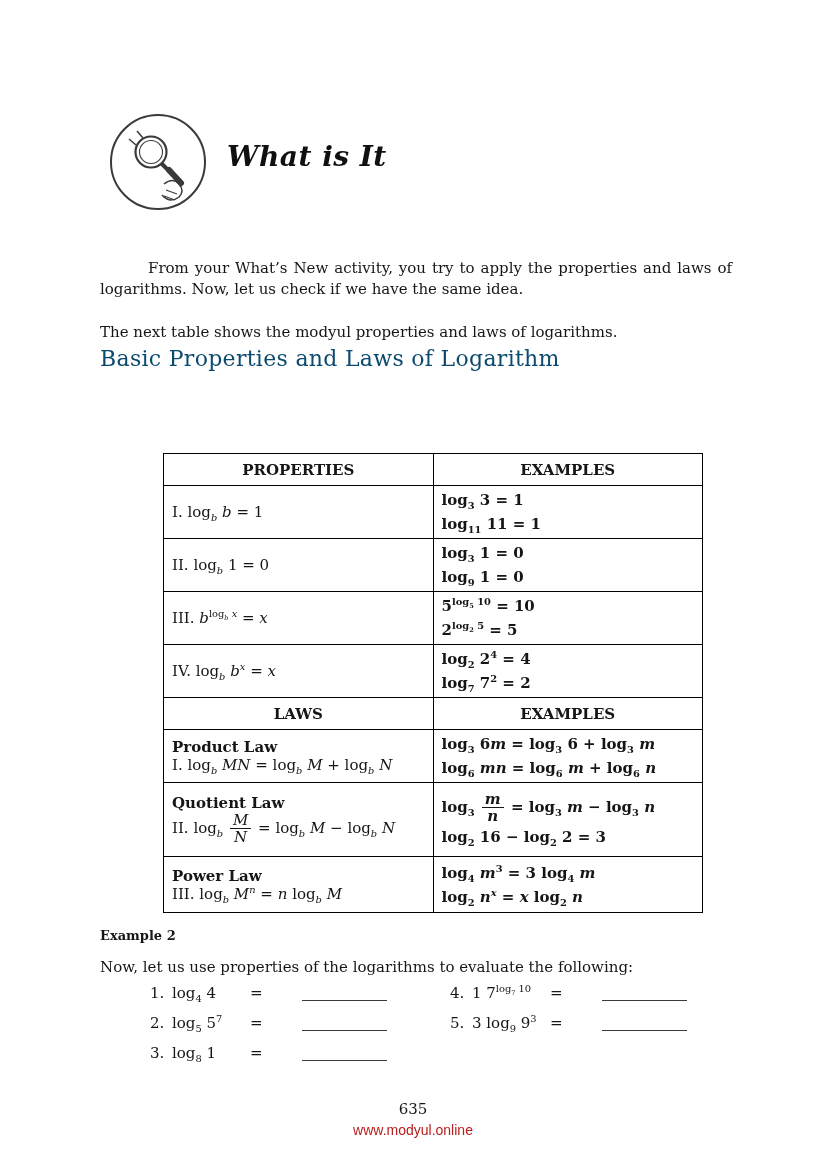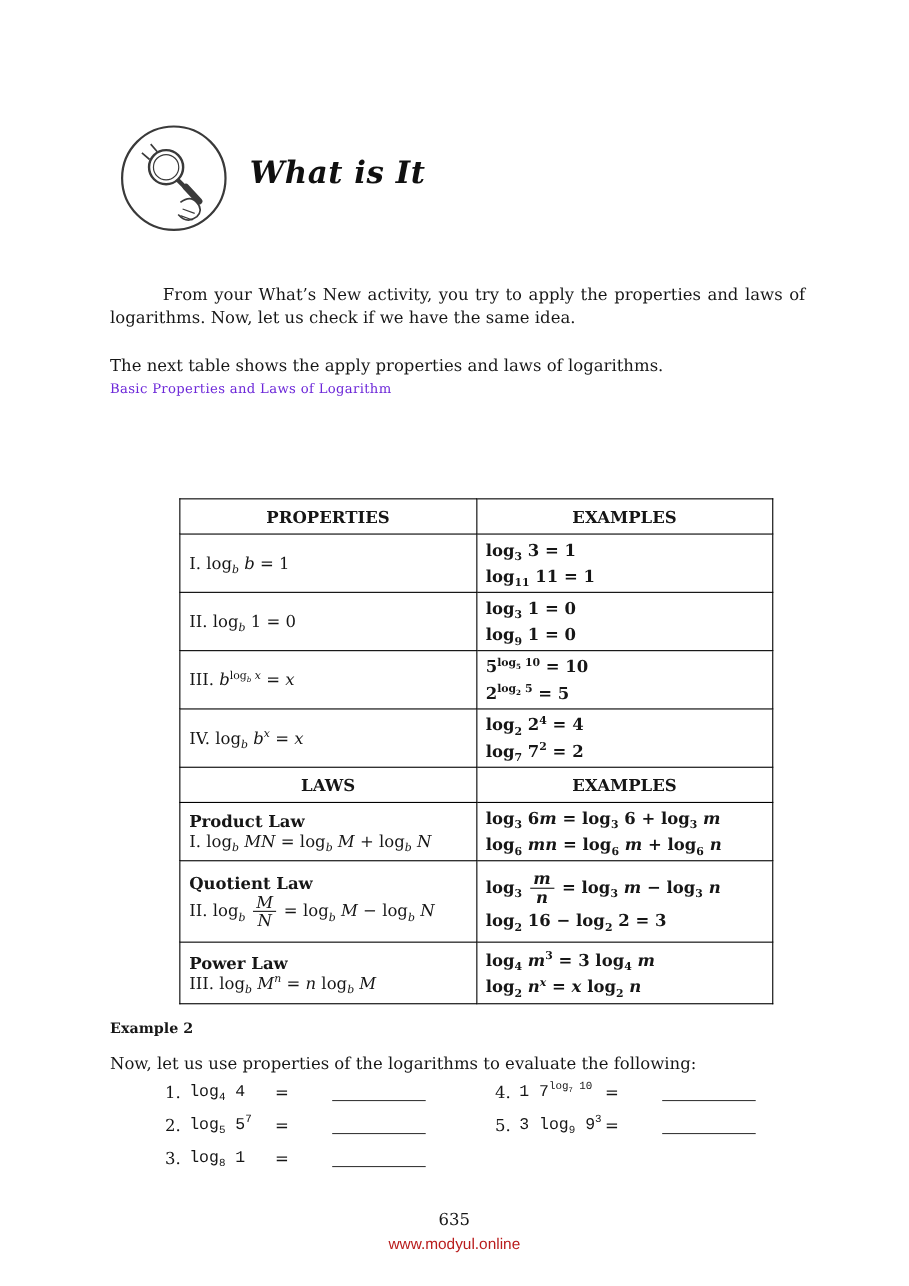--- a/index.html
+++ b/index.html
@@ -9,21 +9,21 @@
     font-family:"DejaVu Serif", serif; color:#161616; overflow:hidden;
   }
   .hdr-icon { position:absolute; left:106px; top:112px; width:106px; height:102px; }
   .page-title {
     position:absolute; left:227px; top:140px;
     font-size:28px; font-weight:bold; font-style:italic; color:#101010; letter-spacing:.5px;
   }
   .p-body { font-size:15px; line-height:21px; }
   .para1 { position:absolute; left:100px; top:243px; width:632px; text-align:justify; text-indent:48px; }
   .para2 { position:absolute; left:100px; top:307px; width:640px; }
-  .section-heading { position:absolute; left:100px; top:346px; font-size:12px; color:#6d28d9; letter-spacing:.3px; }
+  .section-heading { position:absolute; left:100px; top:346px; font-size:22px; color:#0c4a6e; letter-spacing:.3px; }
   .para3 { position:absolute; left:100px; top:390px; width:565px; text-indent:48px; }
 
   table.log-table {
     position:absolute; left:143px; top:453px; width:540px;
     border-collapse:collapse; table-layout:fixed;margin-left:20px;
   }
   table.log-table th, table.log-table td { border:1.6px solid #000; }
   th.tbl-head { font-size:15px; font-weight:bold; text-align:center; height:32px; font-family:"DejaVu Serif",serif; }
   td.prop-cell { width:270px; font-size:15px; padding:3px 6px 3px 8px; vertical-align:middle; }
   td.ex-cell  { width:270px; font-size:15px; font-weight:bold; padding:2px 6px 2px 8px; vertical-align:middle; line-height:24px; }
@@ -36,21 +36,21 @@
   .fnum { display:block; line-height:1.1; padding:0 3px; }
   .fden { display:block; line-height:1.1; border-top:1.3px solid currentColor; padding:0 3px; }
 
   .ex2-heading { position:absolute; left:100px; top:928px; font-size:13px; font-weight:bold; }
   .ex2-intro  { position:absolute; left:100px; top:958px; font-size:15px; }
   .excol { position:absolute; top:984px; width:300px; }
   .excol-left  { left:150px; }
   .excol-right { left:450px; }
   .ex-item { display:flex; align-items:flex-start; height:30px; font-size:15px; }
   .ex-num  { width:22px; }
-  .ex-expr { width:78px; white-space:nowrap;font-family:Liberation Mono, monospace; }
+  .ex-expr { width:78px; white-space:nowrap; }
   .ex-eq   { width:52px; }
   .ex-blank { width:85px; height:17px; border-bottom:1.2px solid #3a3a3a; }
 
   .page-number { position:absolute; left:0; top:1100px; width:100%; text-align:center; font-size:15px; }
   .watermark { position:absolute; left:0; top:1122px; width:100%; text-align:center;
                font-size:14px; color:#b91c1c; font-family:"Liberation Sans", sans-serif; }
 </style>
 </head>
 <body>
 
@@ -65,21 +65,21 @@
       <line x1="55" y1="51" x2="64" y2="60" stroke="#3a3a3a" stroke-width="4"></line>
       <path d="M63 58 l12 13" stroke="#3a3a3a" stroke-width="6" stroke-linecap="round"></path>
       <path d="M58 72 q9 -7 15 0 q6 7 0 13 q-9 7 -17 -2" fill="none" stroke="#3a3a3a" stroke-width="1.5"></path>
       <path d="M60 78 l11 4 M58 84 l11 4" stroke="#3a3a3a" stroke-width="1.1" fill="none"></path>
     </svg>
   </div>
 
   <div class="page-title">What is It</div>
 
   <p class="para1 p-body">From your What’s New activity, you try to apply the properties and laws of logarithms. Now, let us check if we have the same idea.</p>
-  <p class="para2 p-body">The next table shows the apply properties and laws of logarithms.</p>
+  <p class="para2 p-body">The next table shows the modyul properties and laws of logarithms.</p>
   <div class="section-heading">Basic Properties and Laws of Logarithm</div>
 
   <table class="log-table">
     <tbody>
         <tr style="height:32px">
       <th class="tbl-head">PROPERTIES</th>
       <th class="tbl-head">EXAMPLES</th>
     </tr>
 
     <tr style="height:49px">

